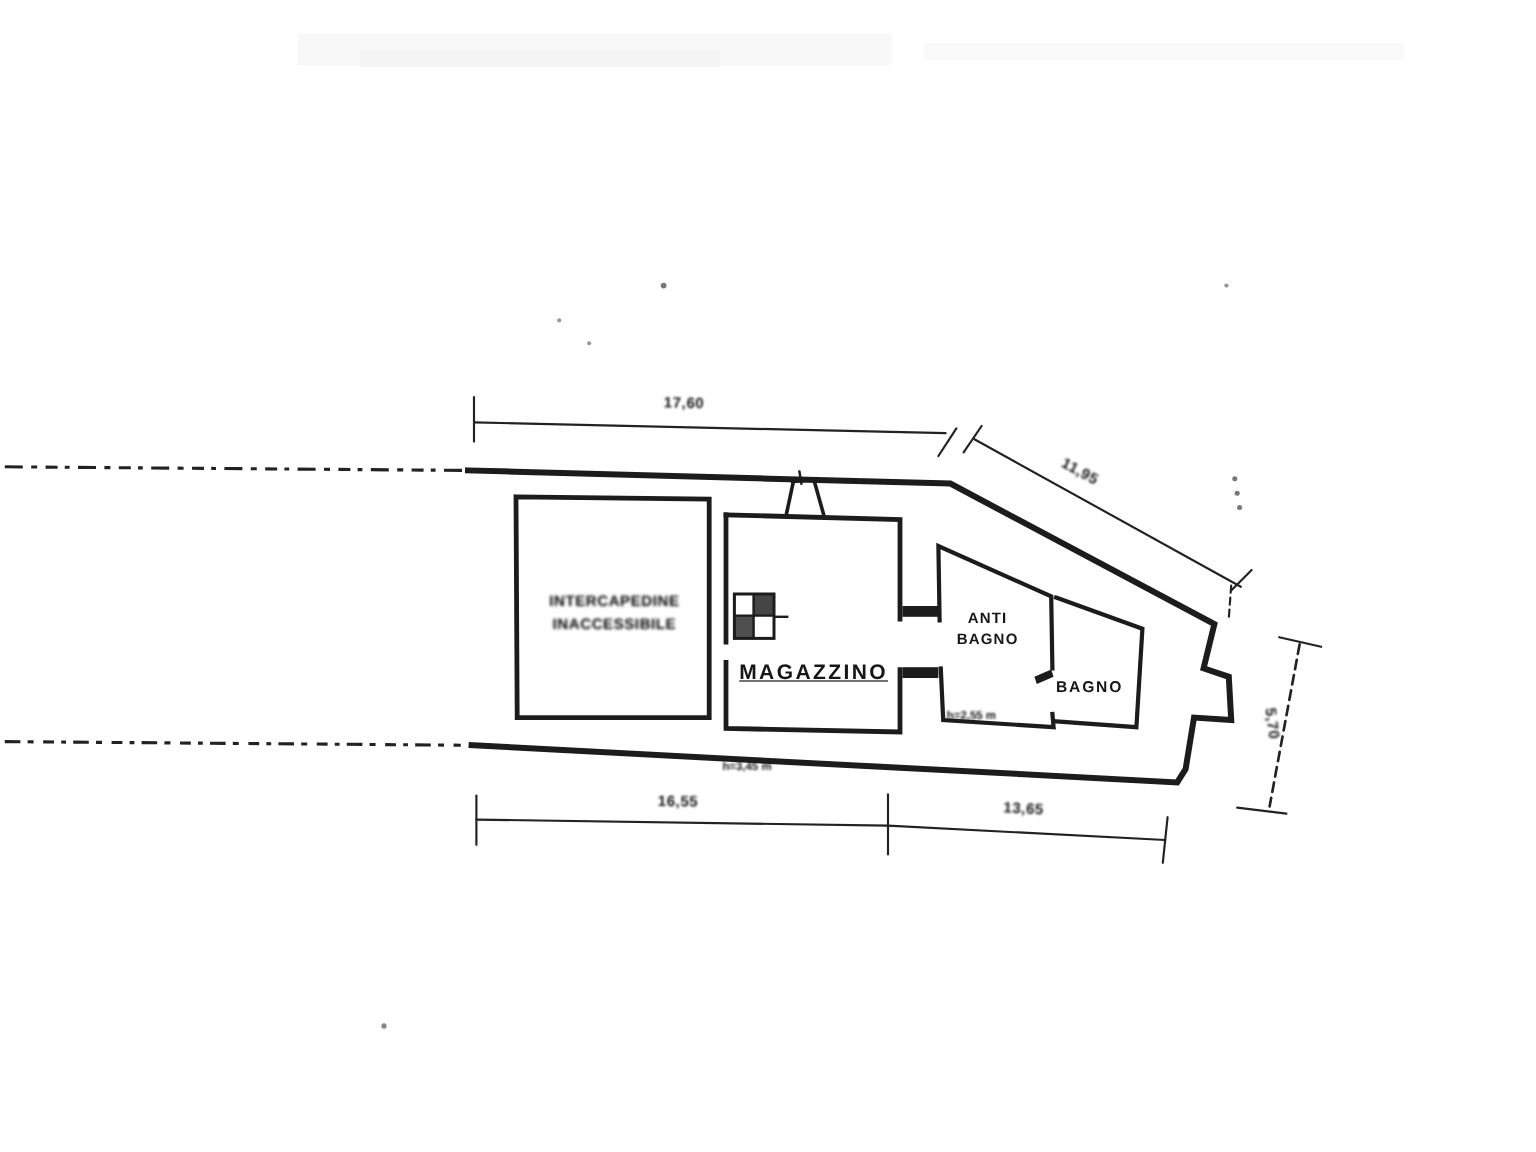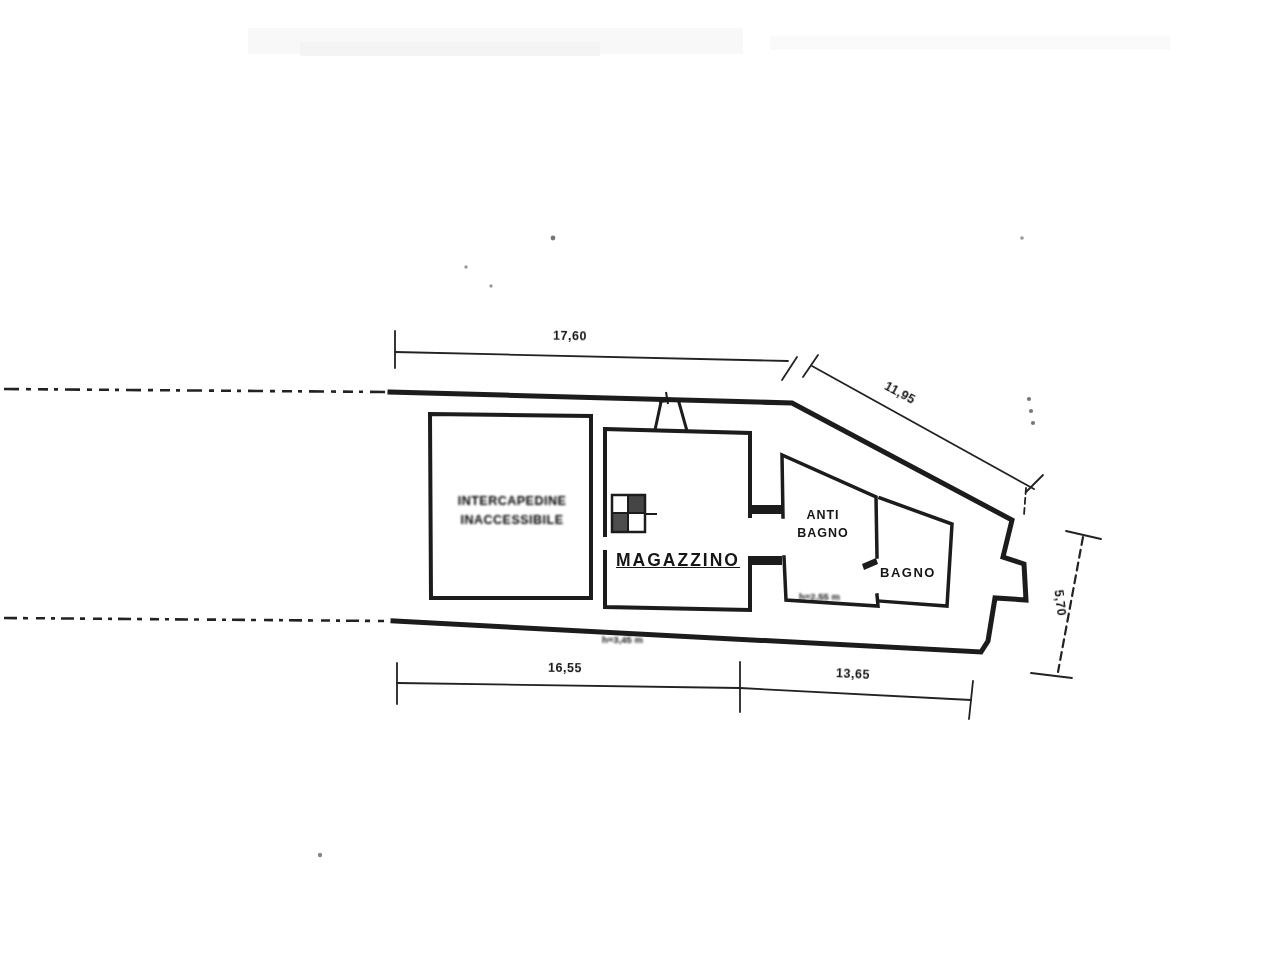--- a/index.html
+++ b/index.html
@@ -122,21 +122,21 @@
     <div>INACCESSIBILE</div>
   </div>
 
   <div class="lbl lbl-magazzino" style="left:606px;top:550px;width:144px;">MAGAZZINO</div>
   <div class="lbl lbl-note" style="left:602px;top:615px;width:70px;text-align:left;margin-top:19px;">h=3,45 m</div>
 
   <div class="lbl lbl-room lbl-two-line" style="left:784px;top:506px;width:78px;">
     <div>ANTI</div>
     <div>BAGNO</div>
   </div>
-  <div class="lbl lbl-note" style="left:789px;top:591px;width:62px;text-align:left;padding-left:10px;">h=2,55 m</div>
+  <div class="lbl lbl-note" style="left:789px;top:591px;width:62px;text-align:left;">h=2,55 m</div>
 
   <div class="lbl lbl-bagno" style="left:872px;top:565px;width:72px;">BAGNO</div>
 
   <div class="lbl lbl-dim" style="left:530px;top:329px;width:80px;transform:rotate(1.3deg);">17,60</div>
 
   <div class="lbl lbl-dim" style="left:868px;top:386px;width:64px;transform:rotate(28.5deg);">11,95</div>
 
   <div class="lbl lbl-dim" style="left:525px;top:661px;width:80px;transform:rotate(0.8deg);">16,55</div>
 
   <div class="lbl lbl-dim" style="left:818px;top:667px;width:70px;transform:rotate(3deg);">13,65</div>

